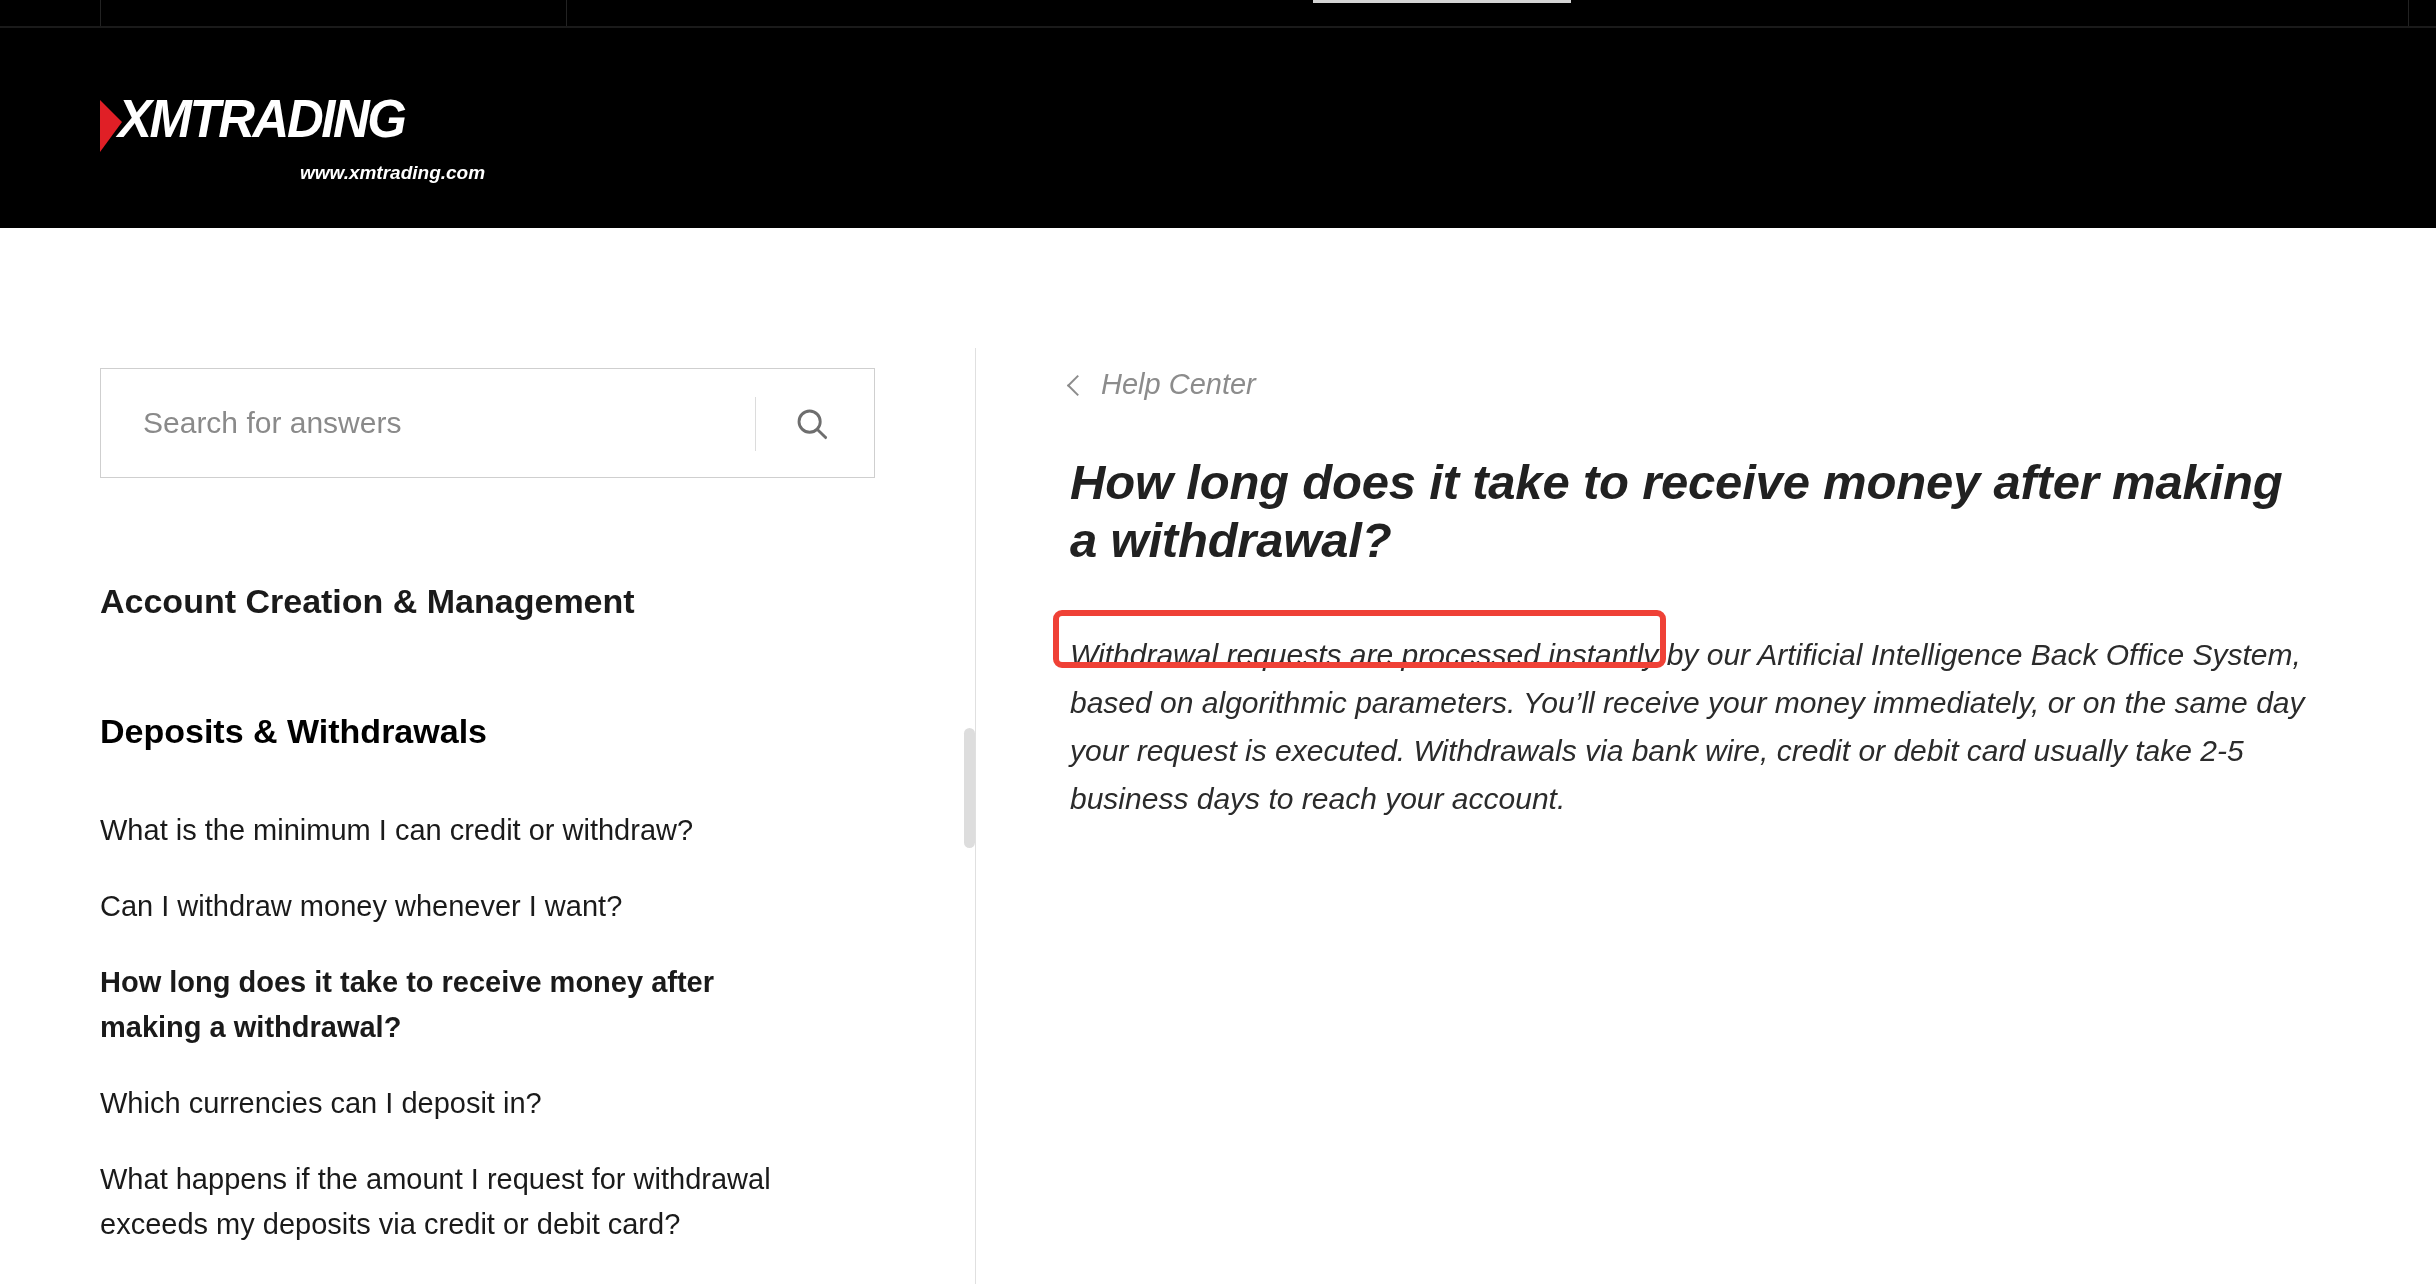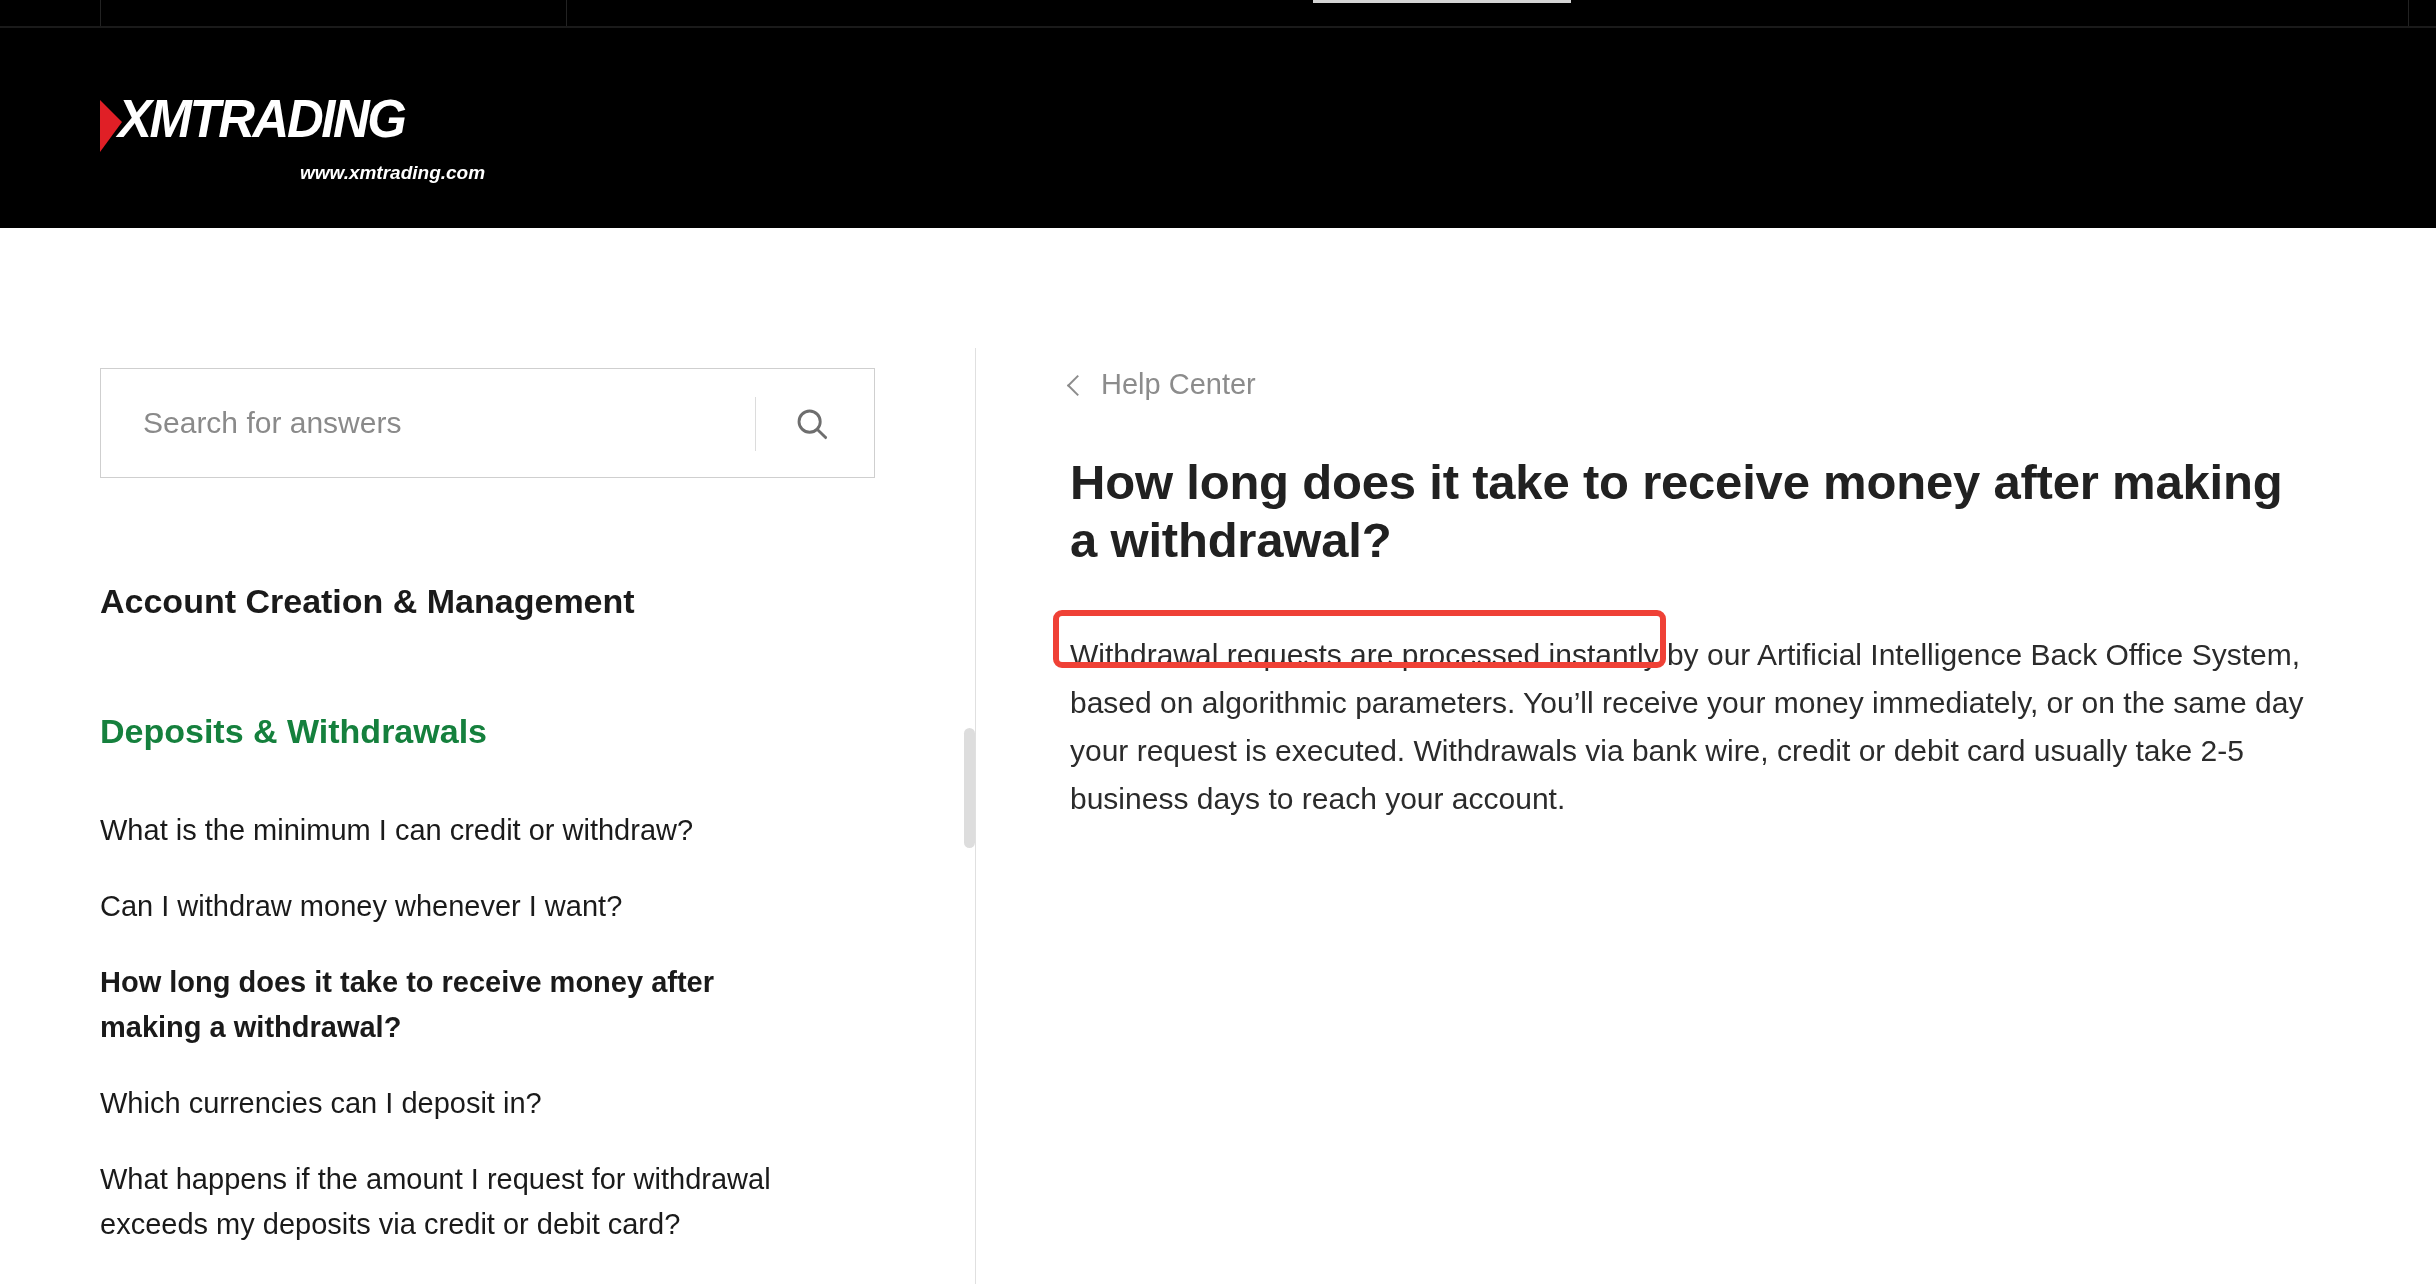--- a/index.html
+++ b/index.html
@@ -184,21 +184,21 @@
 
   .cat {
     font-family: "Liberation Sans", sans-serif;
     font-size: 34px;
     font-weight: 700;
     color: #1a1a1a;
     cursor: pointer;
     white-space: nowrap;
   }
   .cat-1 { position: absolute; left: 0; top: 214px; }
-  .cat-2 { position: absolute; left: 0; top: 344px; color: #15803d; }
+  .cat-2 { position: absolute; left: 0; top: 344px; color: #000000; }
 
   .faq-list {
     position: absolute;
     left: 0; top: 440px;
     width: 790px;
     height: 470px;
   }
   .faq-item {
     font-family: "Liberation Sans", sans-serif;
     font-size: 29px;
@@ -218,20 +218,21 @@
     border-radius: 6px;
     background: #dddddd;
     cursor: pointer;
   }
 
   
   .article {
     position: absolute;
     left: 1070px; top: 140px;
     width: 1260px;
+    font-style: italic;
   }
   .breadcrumb {
     display: flex;
     align-items: center;
     gap: 16px;
     color: #8c8c8c;
     cursor: pointer;
     width: 240px;
   }
   .breadcrumb-label {

